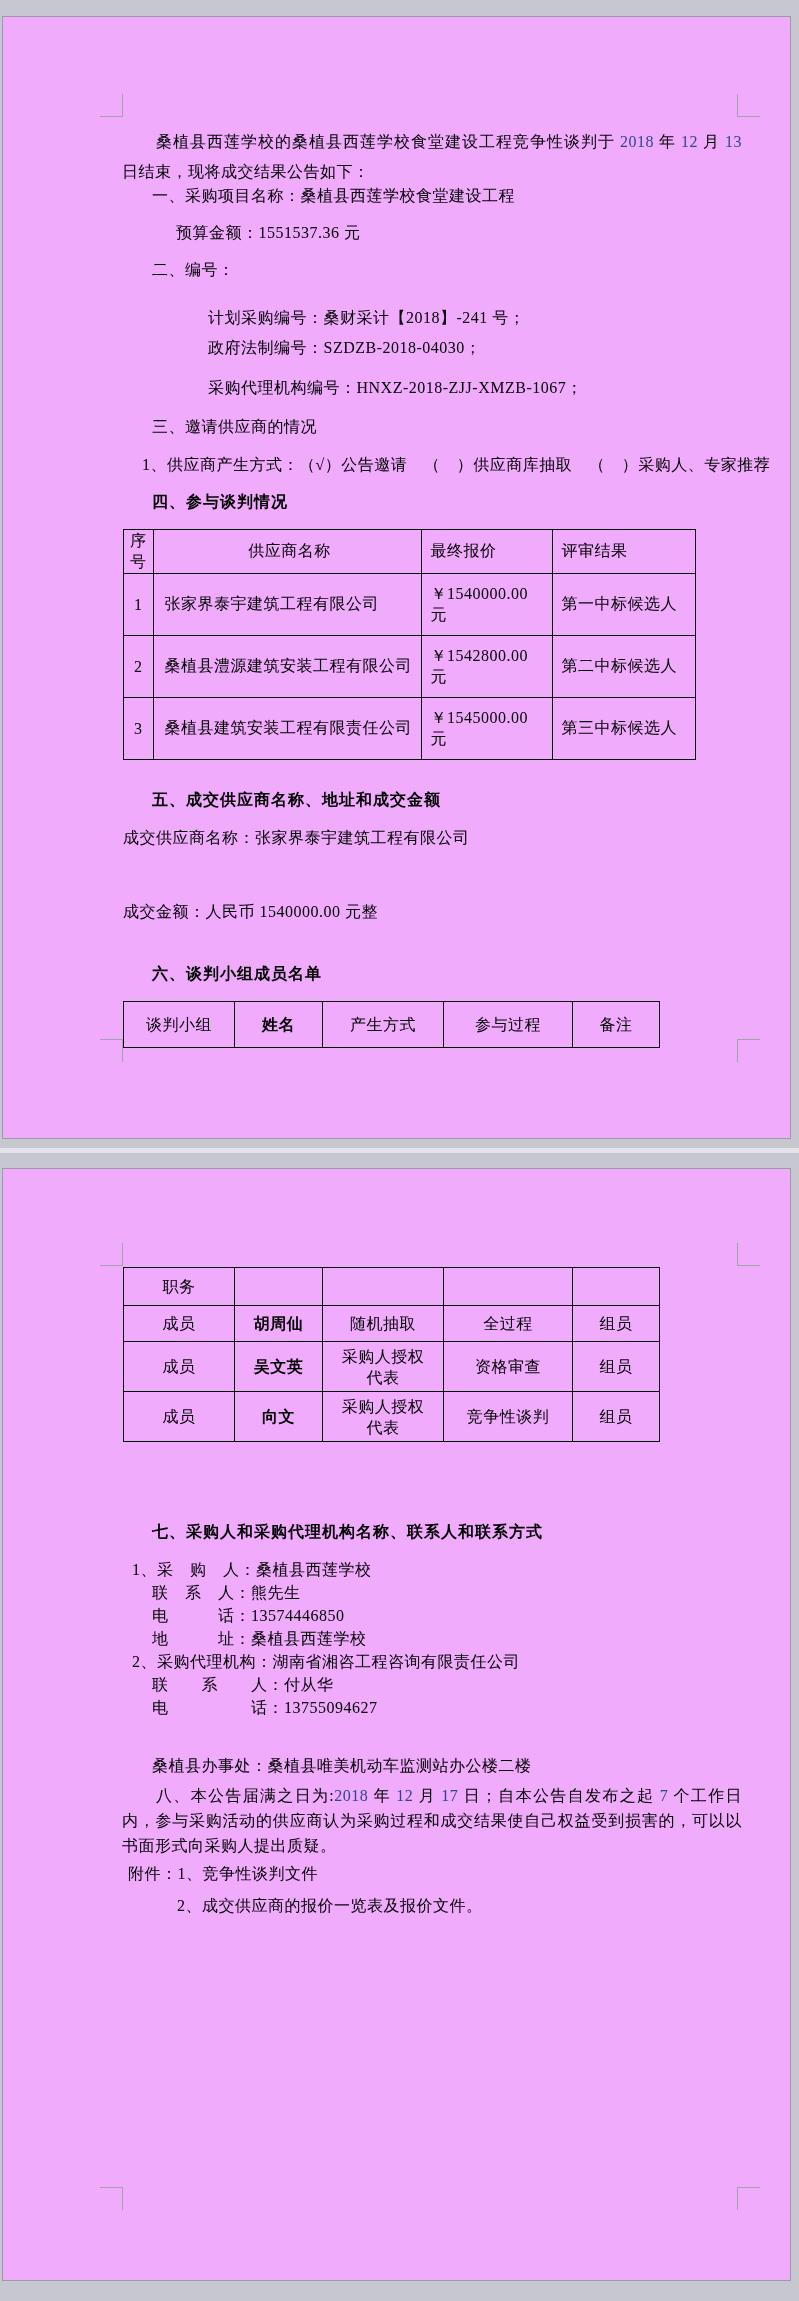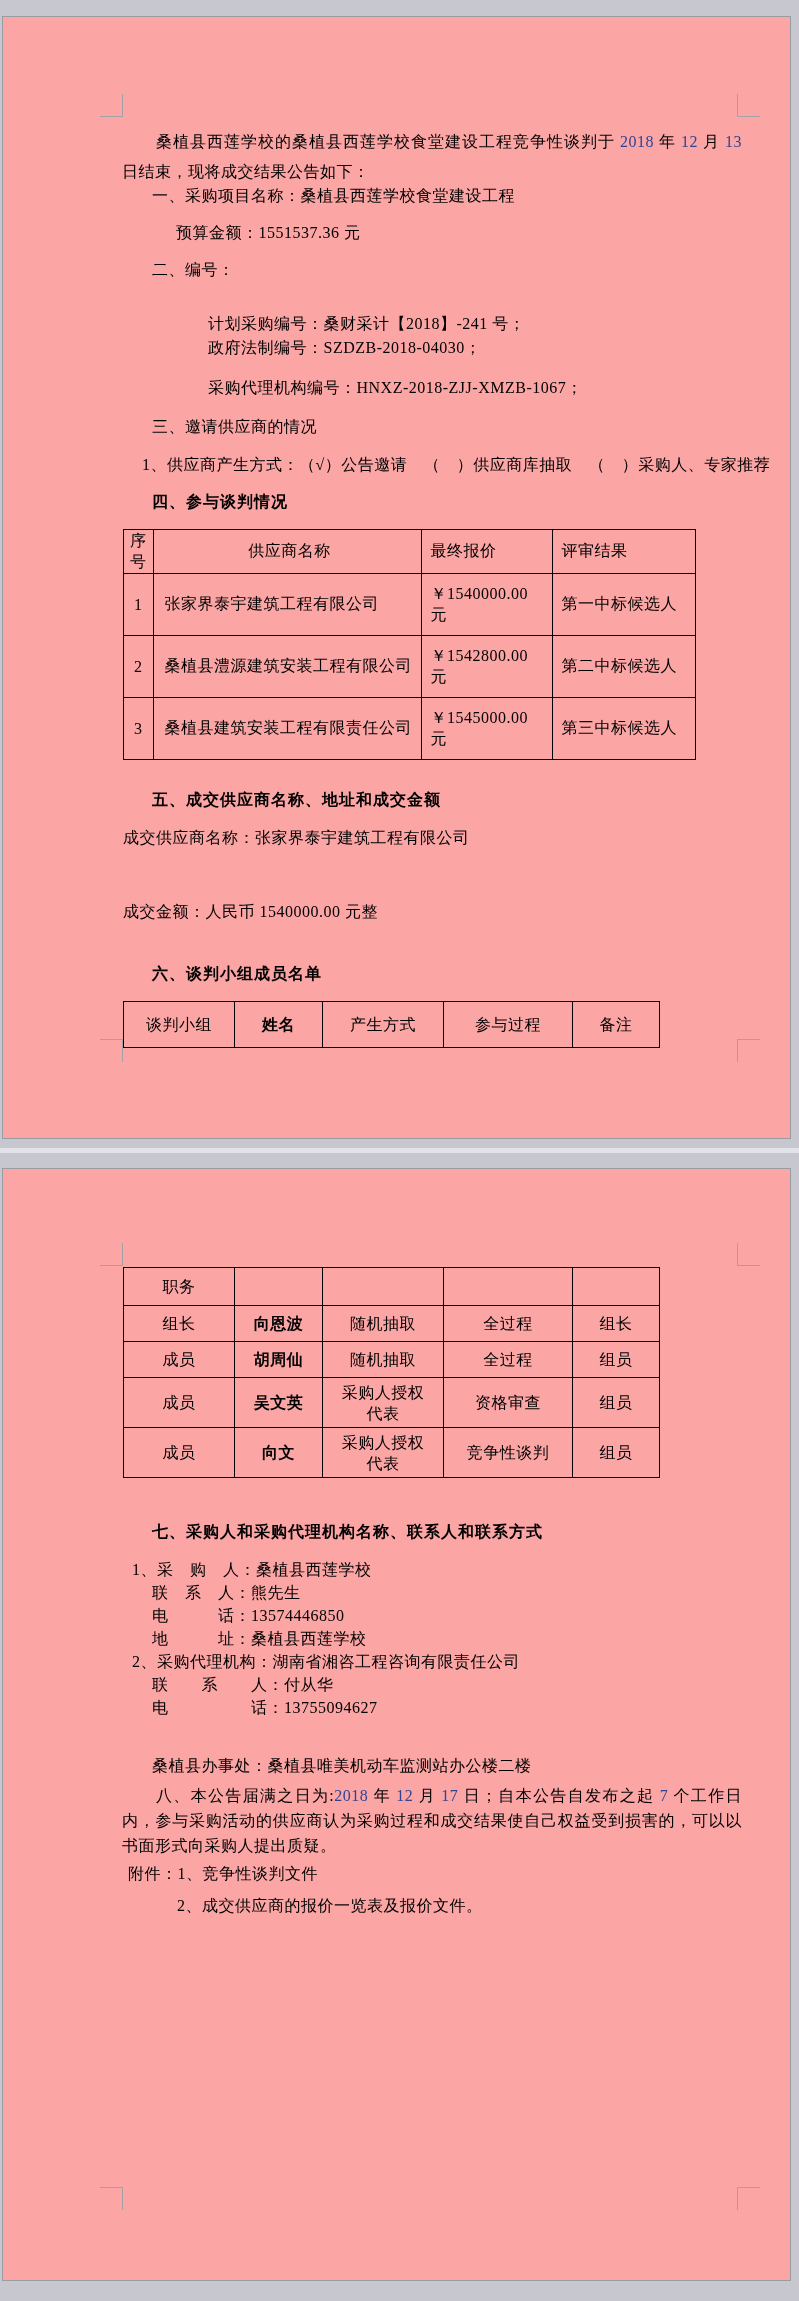--- a/index.html
+++ b/index.html
@@ -3,21 +3,21 @@
 <meta charset="utf-8">
 <style>
   html,body{margin:0;padding:0;}
   body{
     width:799px;height:2301px;position:relative;
     background:#c6c7cf;
     font-family:"Liberation Serif","DejaVu Serif",serif;
     color:#000;
   }
   .page{
-    position:absolute;left:2px;width:789px;background:#fca5a5;
+    position:absolute;left:2px;width:789px;background:#f0abfc;
     border:1px solid #9b9ba3;box-sizing:border-box;overflow:hidden;
   }
   #page1{top:16px;height:1123px;}
   #page2{top:1168px;height:1113px;}
   .page-gap-line{position:absolute;left:0;width:799px;top:1148px;height:5px;background:#e2e2e8;}
   
   .mark{position:absolute;width:22px;height:22px;border:0 solid #a2a2aa;}
   .mark.tl{border-right-width:1px;border-bottom-width:1px;}
   .mark.tr{border-left-width:1px;border-bottom-width:1px;}
   .mark.bl{border-right-width:1px;border-top-width:1px;}
@@ -56,21 +56,21 @@
   <div class="mark bl" style="left:97px;top:1022px;"></div>
   <div class="mark br" style="left:734px;top:1022px;"></div>
 
   <div class="para" style="top:110px;left:119px;width:620px;text-indent:34px;">
     <span>桑植县西莲学校的桑植县西莲学校食堂建设工程竞争性谈判于 </span><span class="num">2018</span><span> 年 </span><span class="num">12</span><span> 月 </span><span class="num">13</span><span> 日结束，现将成交结果公告如下：</span>
   </div>
 
   <div class="line" style="top:168px;left:149px;">一、采购项目名称：桑植县西莲学校食堂建设工程</div>
   <div class="line" style="top:205px;left:173px;">预算金额：1551537.36 元</div>
   <div class="line" style="top:242px;left:149px;">二、编号：</div>
-  <div class="line" style="top:296px;left:205px;">计划采购编号：桑财采计【2018】-241 号；</div>
+  <div class="line" style="top:290px;left:205px;">计划采购编号：桑财采计【2018】-241 号；</div>
   <div class="line" style="top:320px;left:205px;">政府法制编号：SZDZB-2018-04030；</div>
   <div class="line" style="top:360px;left:205px;">采购代理机构编号：HNXZ-2018-ZJJ-XMZB-1067；</div>
   <div class="line" style="top:399px;left:149px;">三、邀请供应商的情况</div>
   <div class="line" style="top:437px;left:139px;">1、供应商产生方式：（√）公告邀请　（　）供应商库抽取　（　）采购人、专家推荐</div>
   <div class="line h" style="top:474px;left:149px;">四、参与谈判情况</div>
 
   <table class="t1" style="top:512px;left:120px;">
     <thead>
       <tr style="height:44px;margin-left:24px;">
         <th class="c0">序号</th>
@@ -130,27 +130,20 @@
   <table class="t2" style="top:98px;left:120px;">
     <tbody>
       <tr style="height:38px;">
         <td class="c0 rolecell">职务</td>
         <td class="c1"></td>
         <td class="c2"></td>
         <td class="c3"></td>
         <td class="c4"></td>
       </tr>
       <tr style="height:36px;">
-        <td class="c0">组长</td>
-        <td class="c1">向恩波</td>
-        <td class="c2">随机抽取</td>
-        <td class="c3">全过程</td>
-        <td class="c4">组长</td>
-      </tr>
-      <tr style="height:36px;">
         <td class="c0">成员</td>
         <td class="c1">胡周仙</td>
         <td class="c2">随机抽取</td>
         <td class="c3">全过程</td>
         <td class="c4">组员</td>
       </tr>
       <tr style="height:50px;">
         <td class="c0">成员</td>
         <td class="c1">吴文英</td>
         <td class="c2">采购人授权

